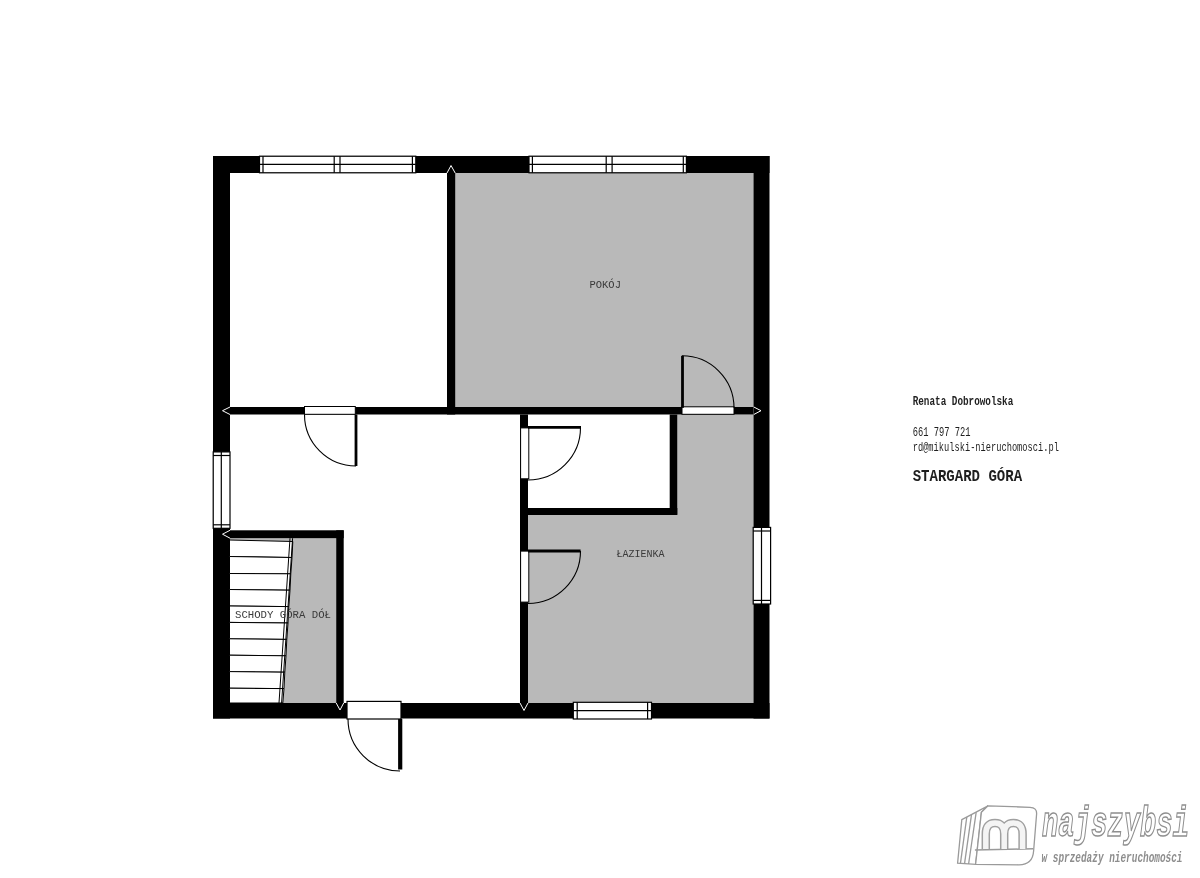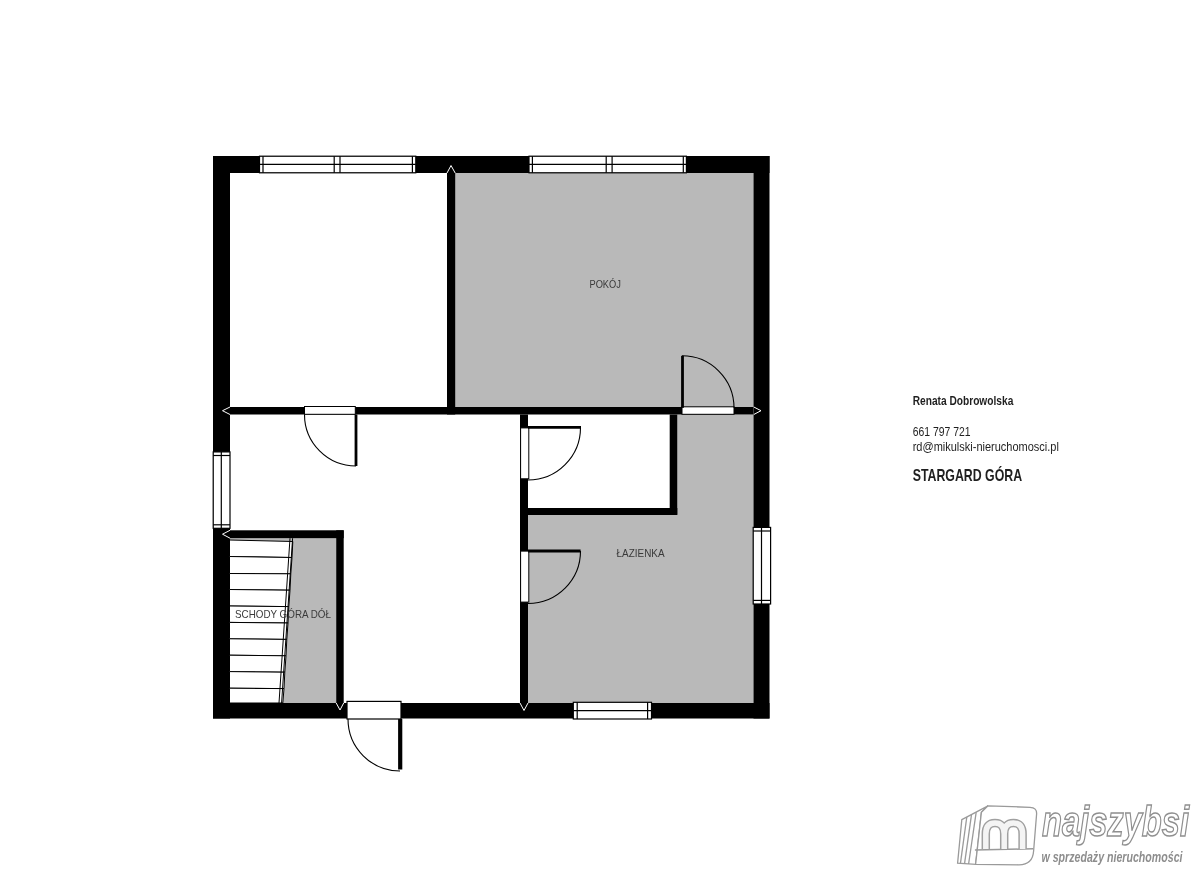--- a/index.html
+++ b/index.html
@@ -1,17 +1,17 @@
 <!DOCTYPE html>
 <html><head>
 <meta charset="utf-8">
 <style>
   html,body{margin:0;padding:0;background:#ffffff;}
   #page{position:relative;width:1200px;height:878px;background:#b91c1c;overflow:hidden;
-        font-family:Liberation Sans, sans-serif;}
+        font-family:Liberation Mono, monospace;}
   svg{display:block;}
 </style>
 </head>
 <body>
 <div id="page">
 <svg width="1200" height="878" viewBox="0 0 1200 878">
 
   <rect x="0" y="0" width="1200" height="878" fill="#ffffff"></rect>
 
   <rect x="455" y="172.6" width="298.5" height="234.5" fill="#b9b9b9"></rect>

